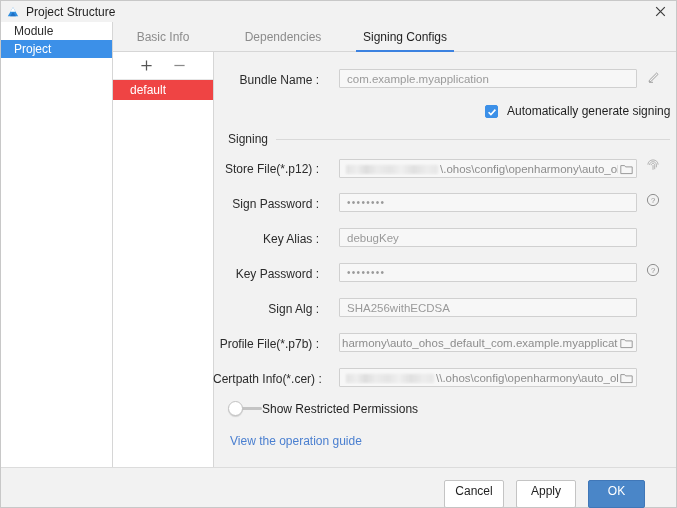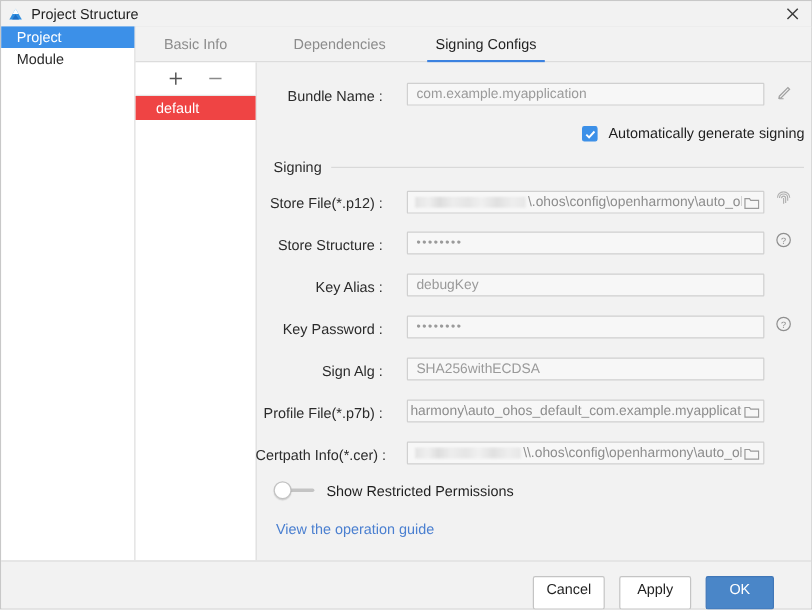--- a/index.html
+++ b/index.html
@@ -283,21 +283,21 @@
     position: absolute;
     left: 0; top: 0;
     width: 15px; height: 15px;
     border-radius: 50%;
     background: #ffffff;
     border: 1px solid #c2c2c2;
     box-sizing: border-box;
     box-shadow: 0 1px 1px rgba(0,0,0,.14);
   }
   .toggle-label {
-    margin-left: 10px;
+    margin-left: 0;
     font-size: 12px;
     color: #1f1f1f;
     white-space: nowrap;
   }
 
   .link {
     position: absolute;
     font-size: 12px;
     color: #4a7fd0;
     cursor: default;
@@ -351,25 +351,25 @@
     </span>
     <span class="title-text">Project Structure</span>
     <span class="close-btn">
       <svg width="11" height="11" viewBox="0 0 11 11">
         <path d="M1.2 1.2 L9.8 9.8 M9.8 1.2 L1.2 9.8" stroke="#3c3c3c" stroke-width="1.2" fill="none"></path>
       </svg>
     </span>
   </div>
 
   <div class="sidebar">
+    <div class="side-item">
+      <span>Module</span>
+    </div>
     <div class="side-item selected">
       <span>Project</span>
-    </div>
-    <div class="side-item">
-      <span>Module</span>
     </div>
   </div>
 
   <div class="tabstrip">
     <div class="tab" style="left:6px;width:88px;">
       <span>Basic Info</span>
     </div>
     <div class="tab" style="left:116px;width:108px;">
       <span>Dependencies</span>
     </div>
@@ -435,21 +435,21 @@
     <span class="side-icon" style="left:432px; top:106px;">
       <svg width="14" height="14" viewBox="0 0 14 14">
         <path d="M7 1.9 C3.9 1.9 1.9 4.1 1.9 6.7" fill="none" stroke="#b0b0b0" stroke-width=".95"></path>
         <path d="M7 1.9 C10.1 1.9 12.1 4.1 12.1 6.7" fill="none" stroke="#b0b0b0" stroke-width=".95"></path>
         <path d="M3.6 7.0 C3.6 5.1 5.1 3.7 7 3.7 C8.9 3.7 10.4 5.1 10.4 7.0 V9.3" fill="none" stroke="#b0b0b0" stroke-width=".95"></path>
         <path d="M5.3 7.2 C5.3 6.2 6.1 5.4 7 5.4 C7.9 5.4 8.7 6.2 8.7 7.2 V11.2" fill="none" stroke="#b0b0b0" stroke-width=".95"></path>
         <path d="M7 7.1 V11.8" fill="none" stroke="#b0b0b0" stroke-width=".95"></path>
       </svg>
     </span>
 
-    <span class="lbl" style="left:-1px; top:145px; width:106px;">Store Structure :</span>
+    <span class="lbl" style="left:-1px; top:145px; width:106px;">Sign Password :</span>
     <div class="field" style="left:125px; top:141px; width:298px;">
       <span class="val dots">••••••••</span>
     </div>
     <span class="side-icon" style="left:432px; top:141px;">
       <svg width="14" height="14" viewBox="0 0 14 14">
         <circle cx="7" cy="7" r="5.6" fill="none" stroke="#8f8f8f" stroke-width="1"></circle>
         <text x="7" y="10.1" text-anchor="middle" font-size="7.6" font-family="Liberation Sans, sans-serif" fill="#8f8f8f">?</text>
       </svg>
     </span>
 

